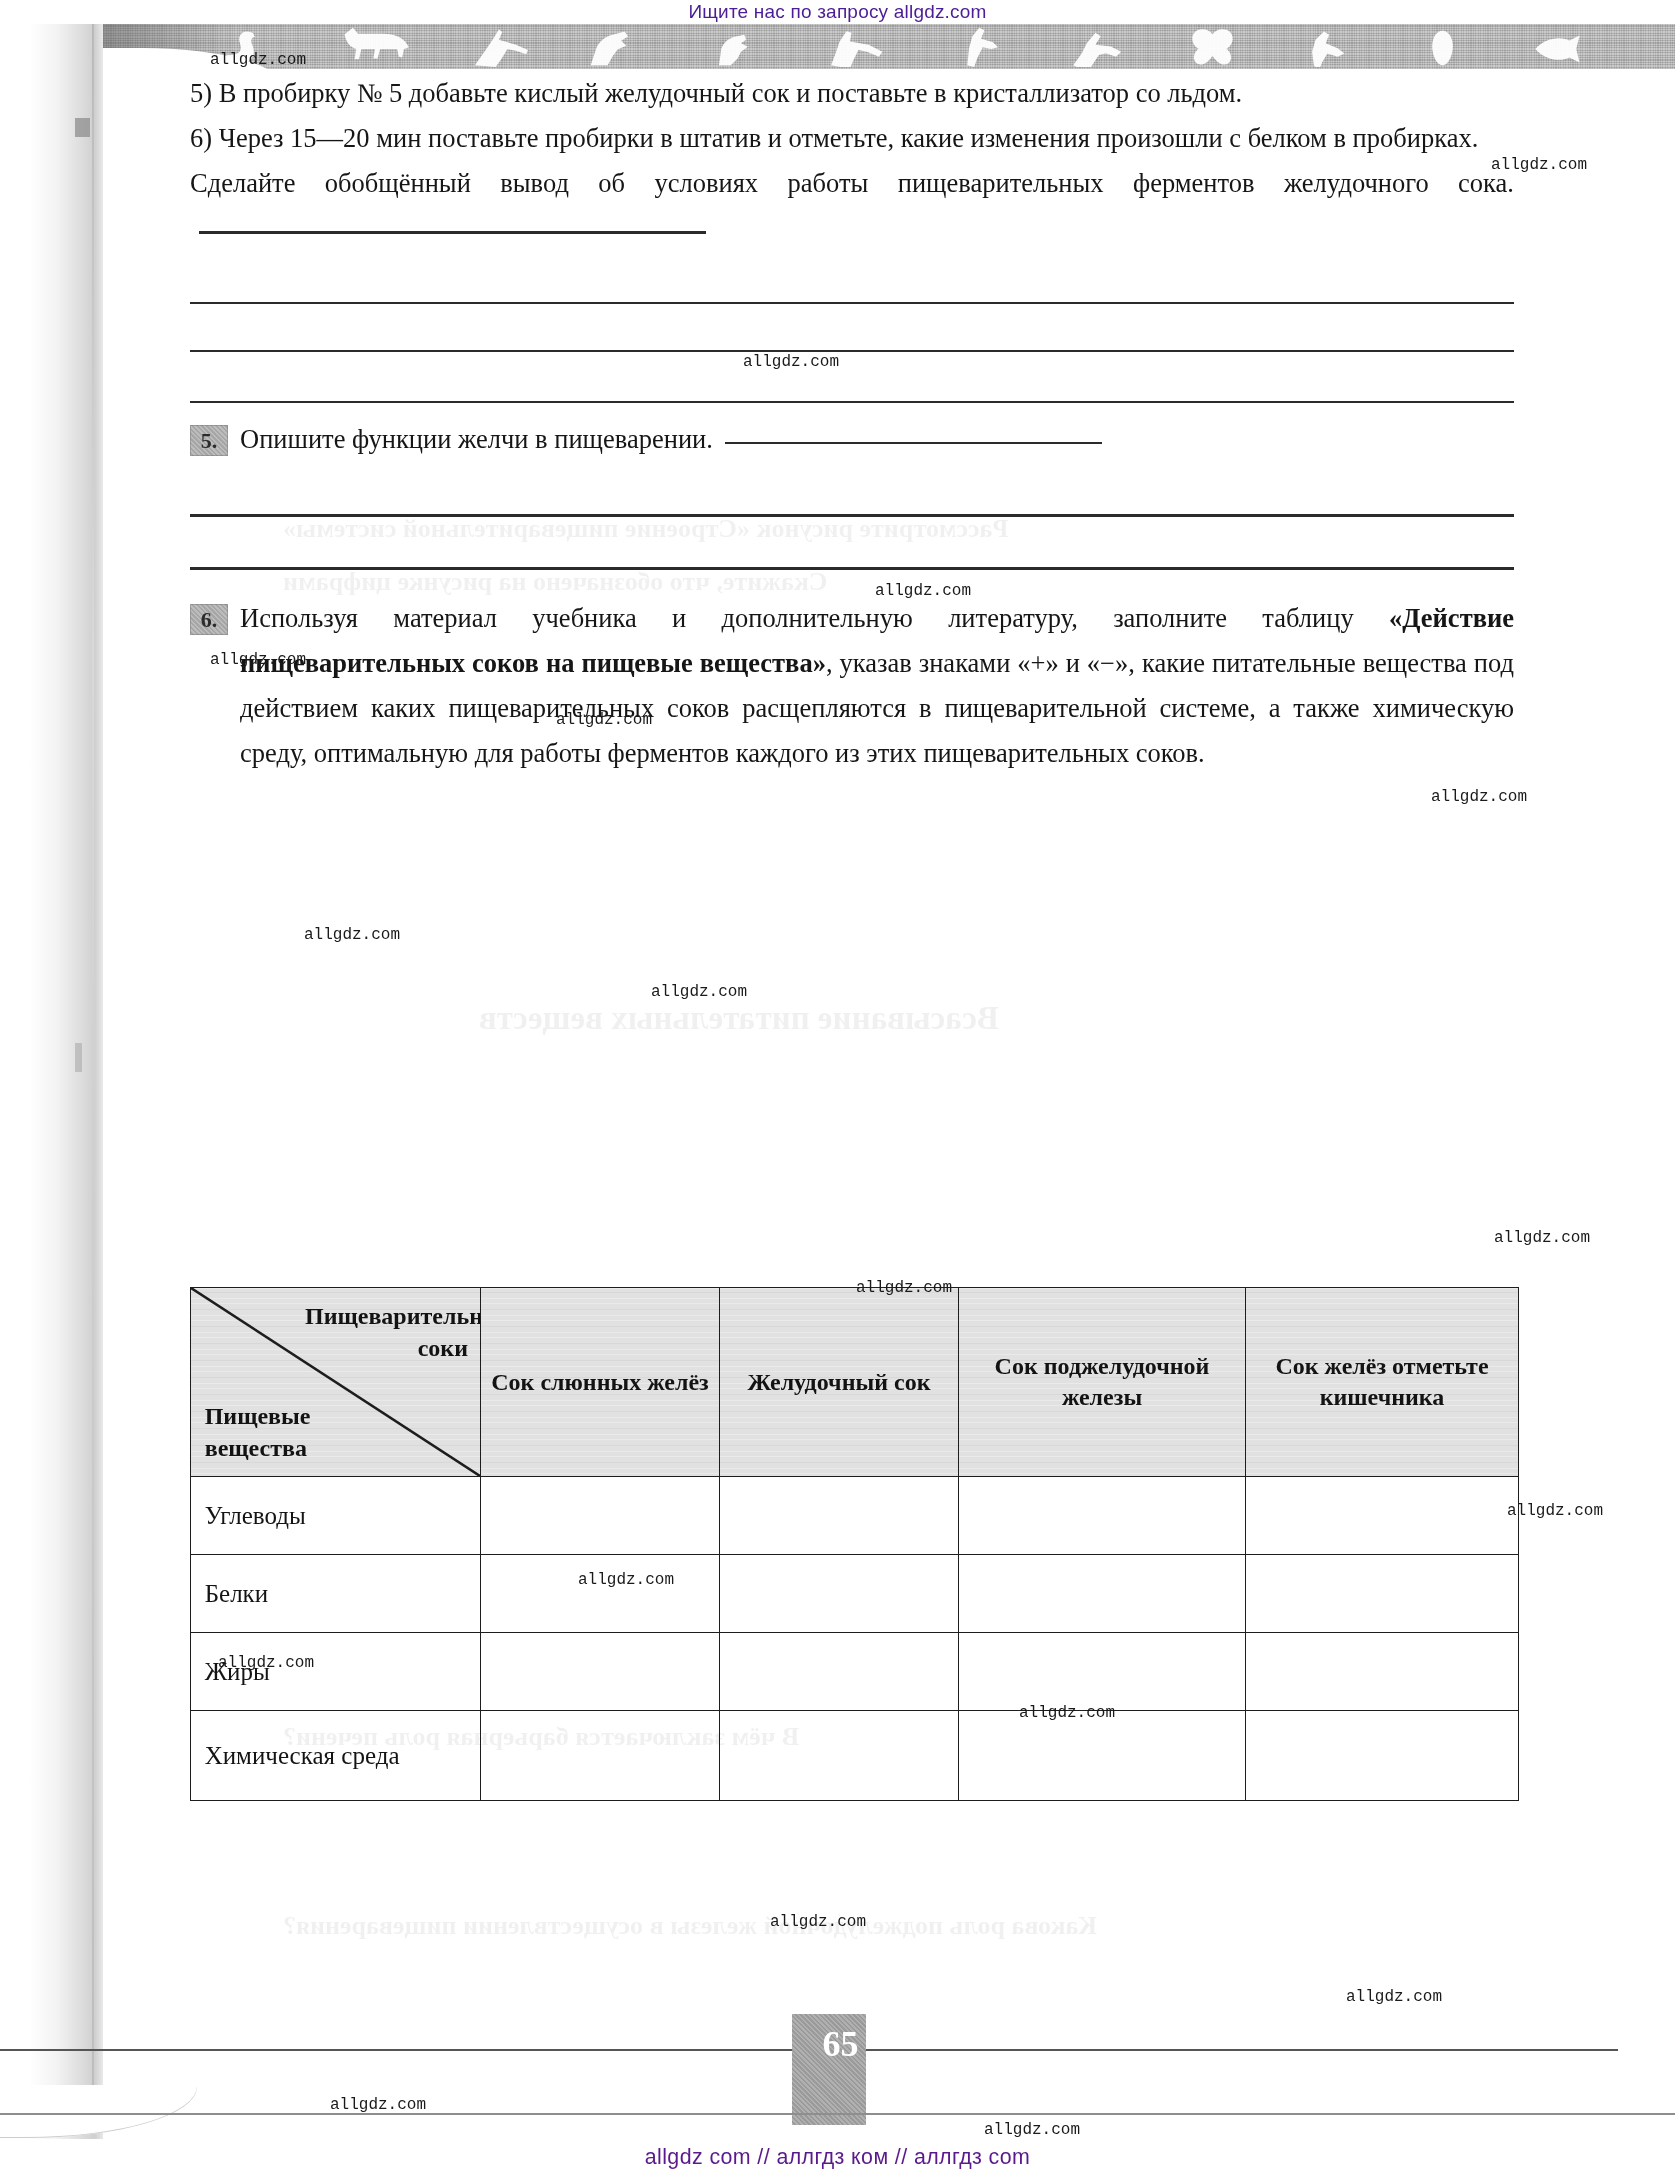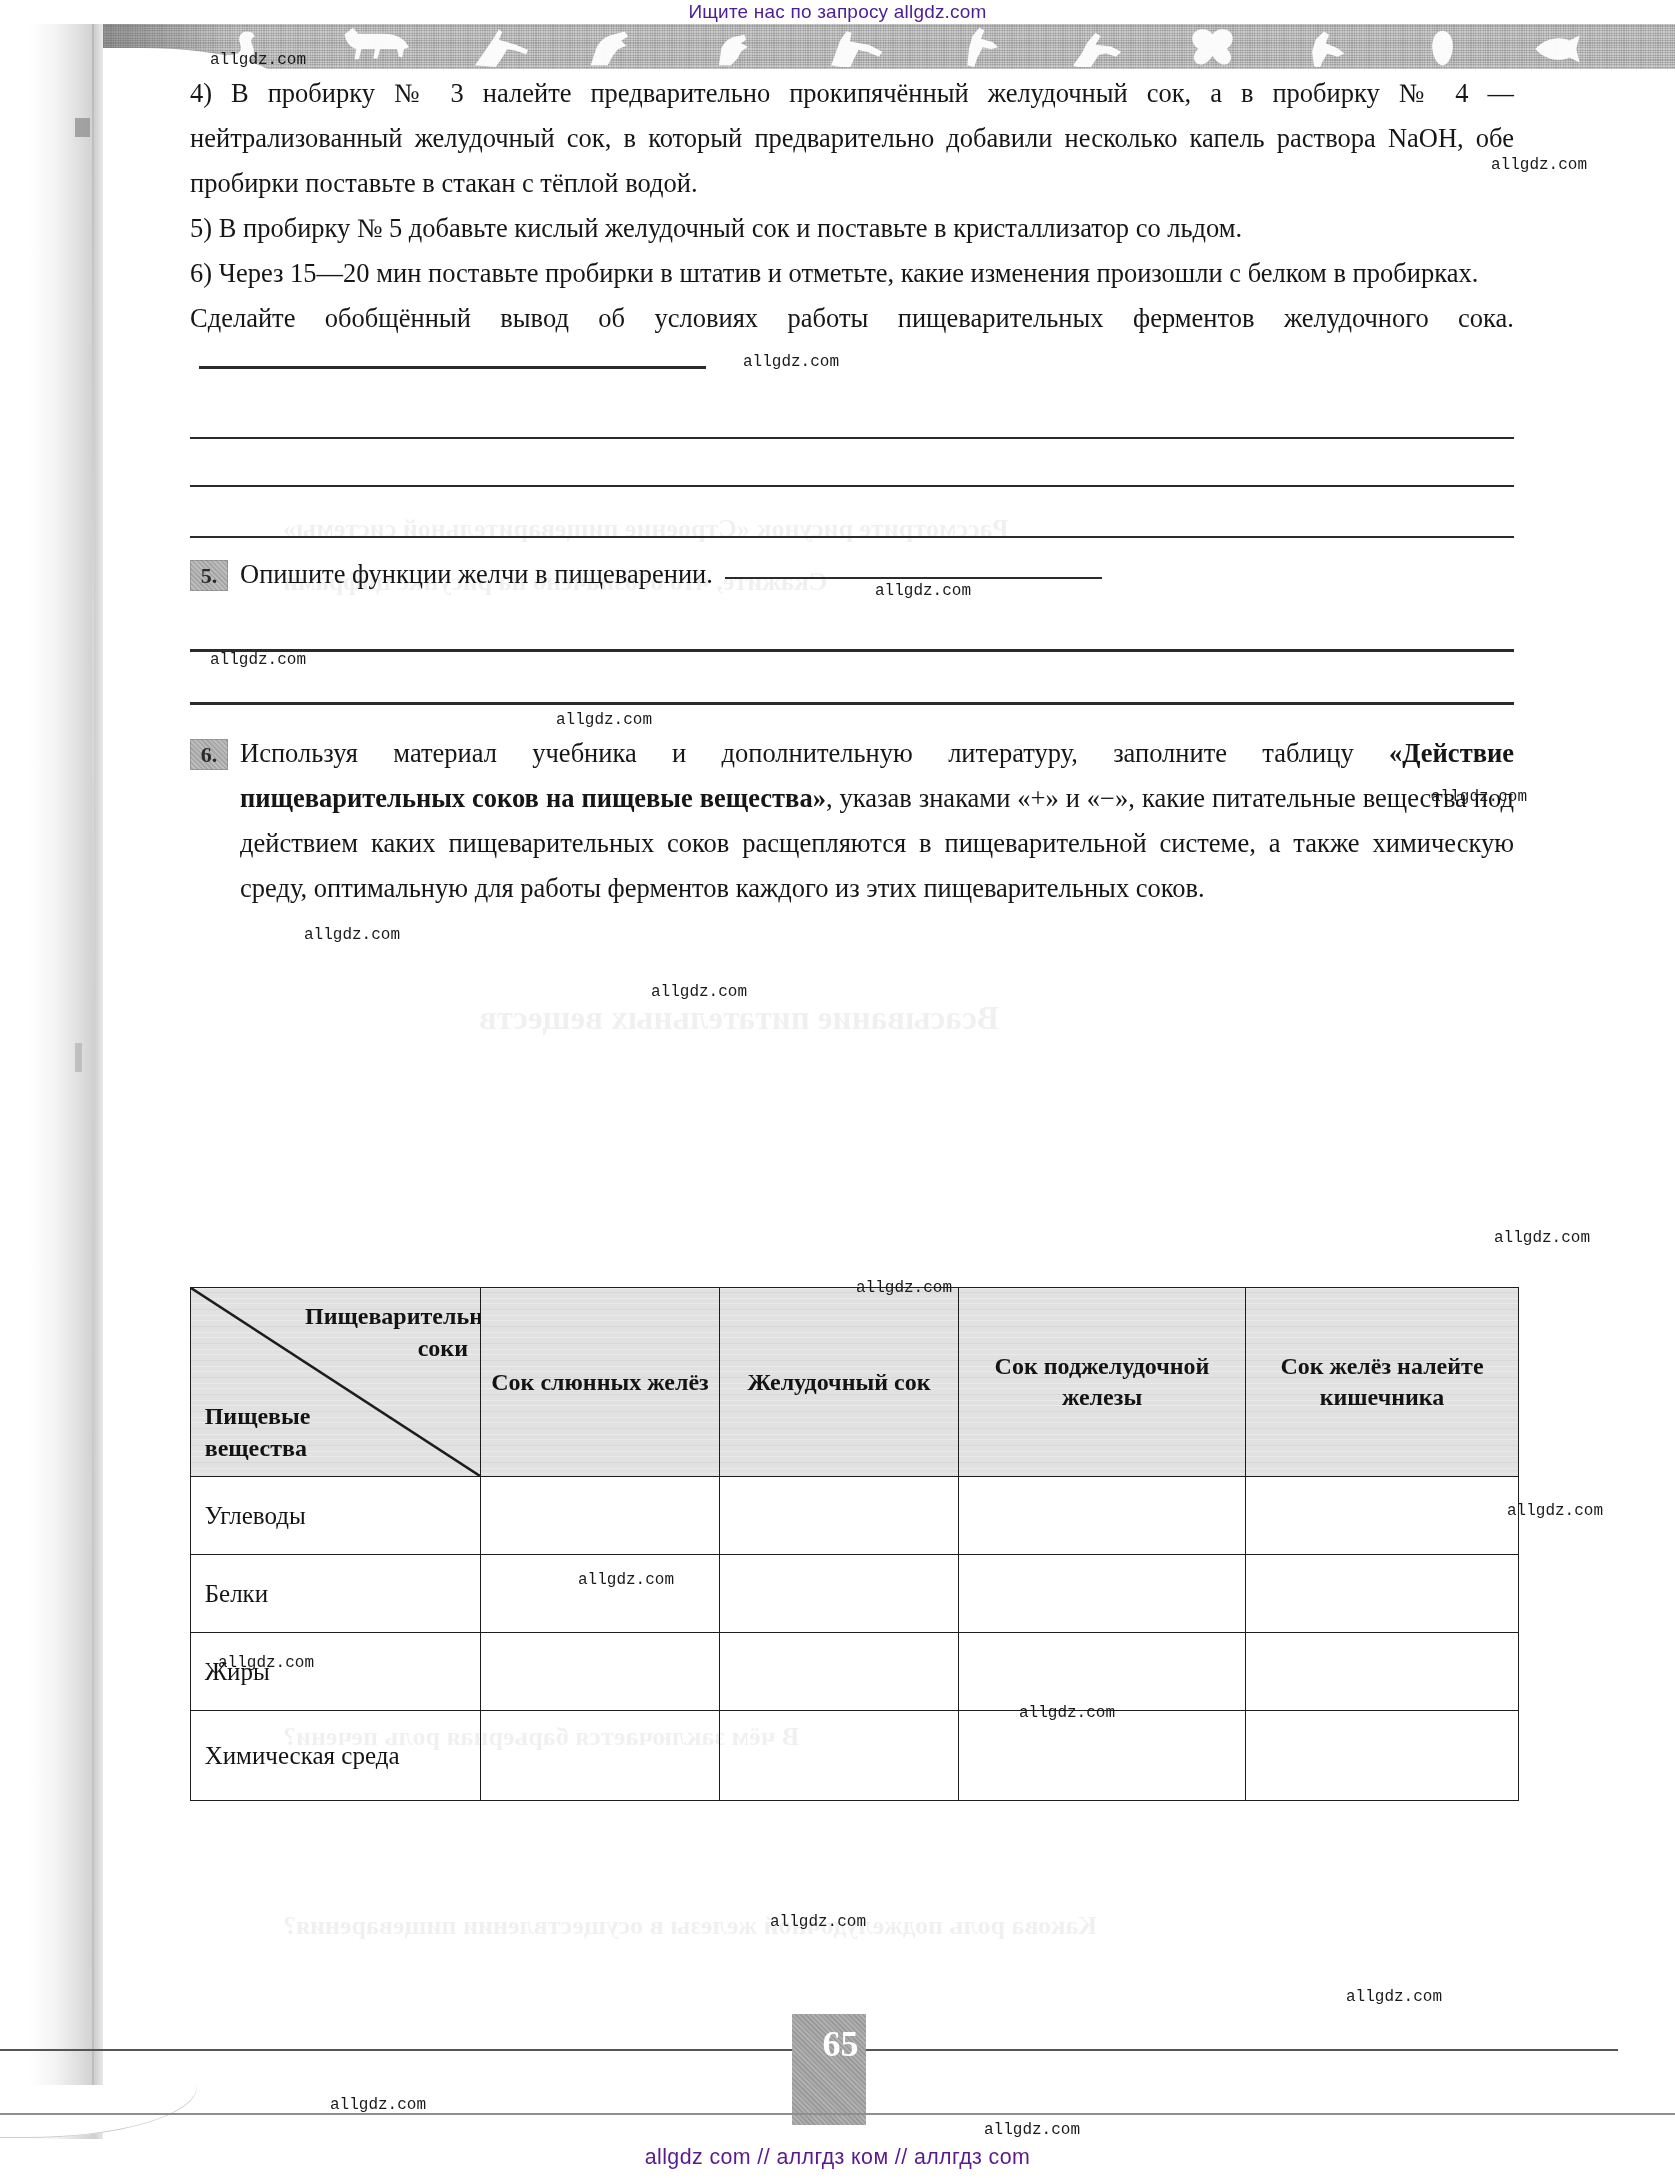--- a/index.html
+++ b/index.html
@@ -252,21 +252,20 @@
       <div class="ghost" style="left: 479px; top: 976px; font-size: 33px;">Всасывание питательных веществ</div>
       <div class="ghost" style="left: 283px; top: 490px; font-size: 26px;">Рассмотрите рисунок «Строение пищеварительной системы»</div>
       <div class="ghost" style="left: 283px; top: 543px; font-size: 26px;">Скажите, что обозначено на рисунке цифрами</div>
       <div class="ghost" style="left: 257px; top: 1347px; font-size: 26px;">Какую функцию в организме выполняют печень и поджелудочная железа</div>
       <div class="ghost" style="left: 283px; top: 1698px; font-size: 26px;">В чём заключается барьерная роль печени?</div>
       <div class="ghost" style="left: 283px; top: 1887px; font-size: 26px;">Какова роль поджелудочной железы в осуществлении пищеварения?</div>
     </div>
 
   <div id="content">
 
-    <p class="body">4) В пробирку № 3 налейте предварительно прокипячённый желудочный сок, а в пробирку № 4 — нейтрализованный желудочный сок, в который предварительно добавили несколько капель раствора NaOH, обе пробирки поставьте в стакан с тёплой водой.</p>
     <p class="body">5) В пробирку № 5 добавьте кислый желудочный сок и поставьте в кристаллизатор со льдом.</p>
     <p class="body nj">6) Через 15—20 мин поставьте пробирки в штатив и отметьте, какие изменения произошли с белком в пробирках.</p>
 
     <p class="body">
       <span>Сделайте обобщённый вывод об условиях работы пищеварительных ферментов желудочного сока.</span><span class="inline-rule" style="width:507px;margin-left:8.6px"></span>
     </p>
 
     <div class="gap-sm"></div>
     <div class="rule-row">
         <div class="rule"></div>
@@ -314,21 +313,21 @@
           <th class="corner" style="width:289px">
             <svg class="diag" viewBox="0 0 338 220" preserveAspectRatio="none">
               <line x1="0" y1="0" x2="338" y2="220" stroke="#1d1d1d" stroke-width="3"></line>
             </svg>
             <span class="tr-lab">Пищеварительные соки</span>
             <span class="bl-lab">Пищевые вещества</span>
           </th>
           <th style="width:238px">Сок слюнных желёз</th>
           <th style="width:238px">Желудочный сок</th>
           <th style="width:286px">Сок поджелудочной железы</th>
-          <th style="width:272px">Сок желёз налейте кишечника</th>
+          <th style="width:272px">Сок желёз отметьте кишечника</th>
         </tr>
       </thead>
       <tbody>
         <tr>
           <td class="rowlab">Углеводы</td>
           <td></td>
           <td></td>
           <td></td>
           <td></td>
         </tr>

